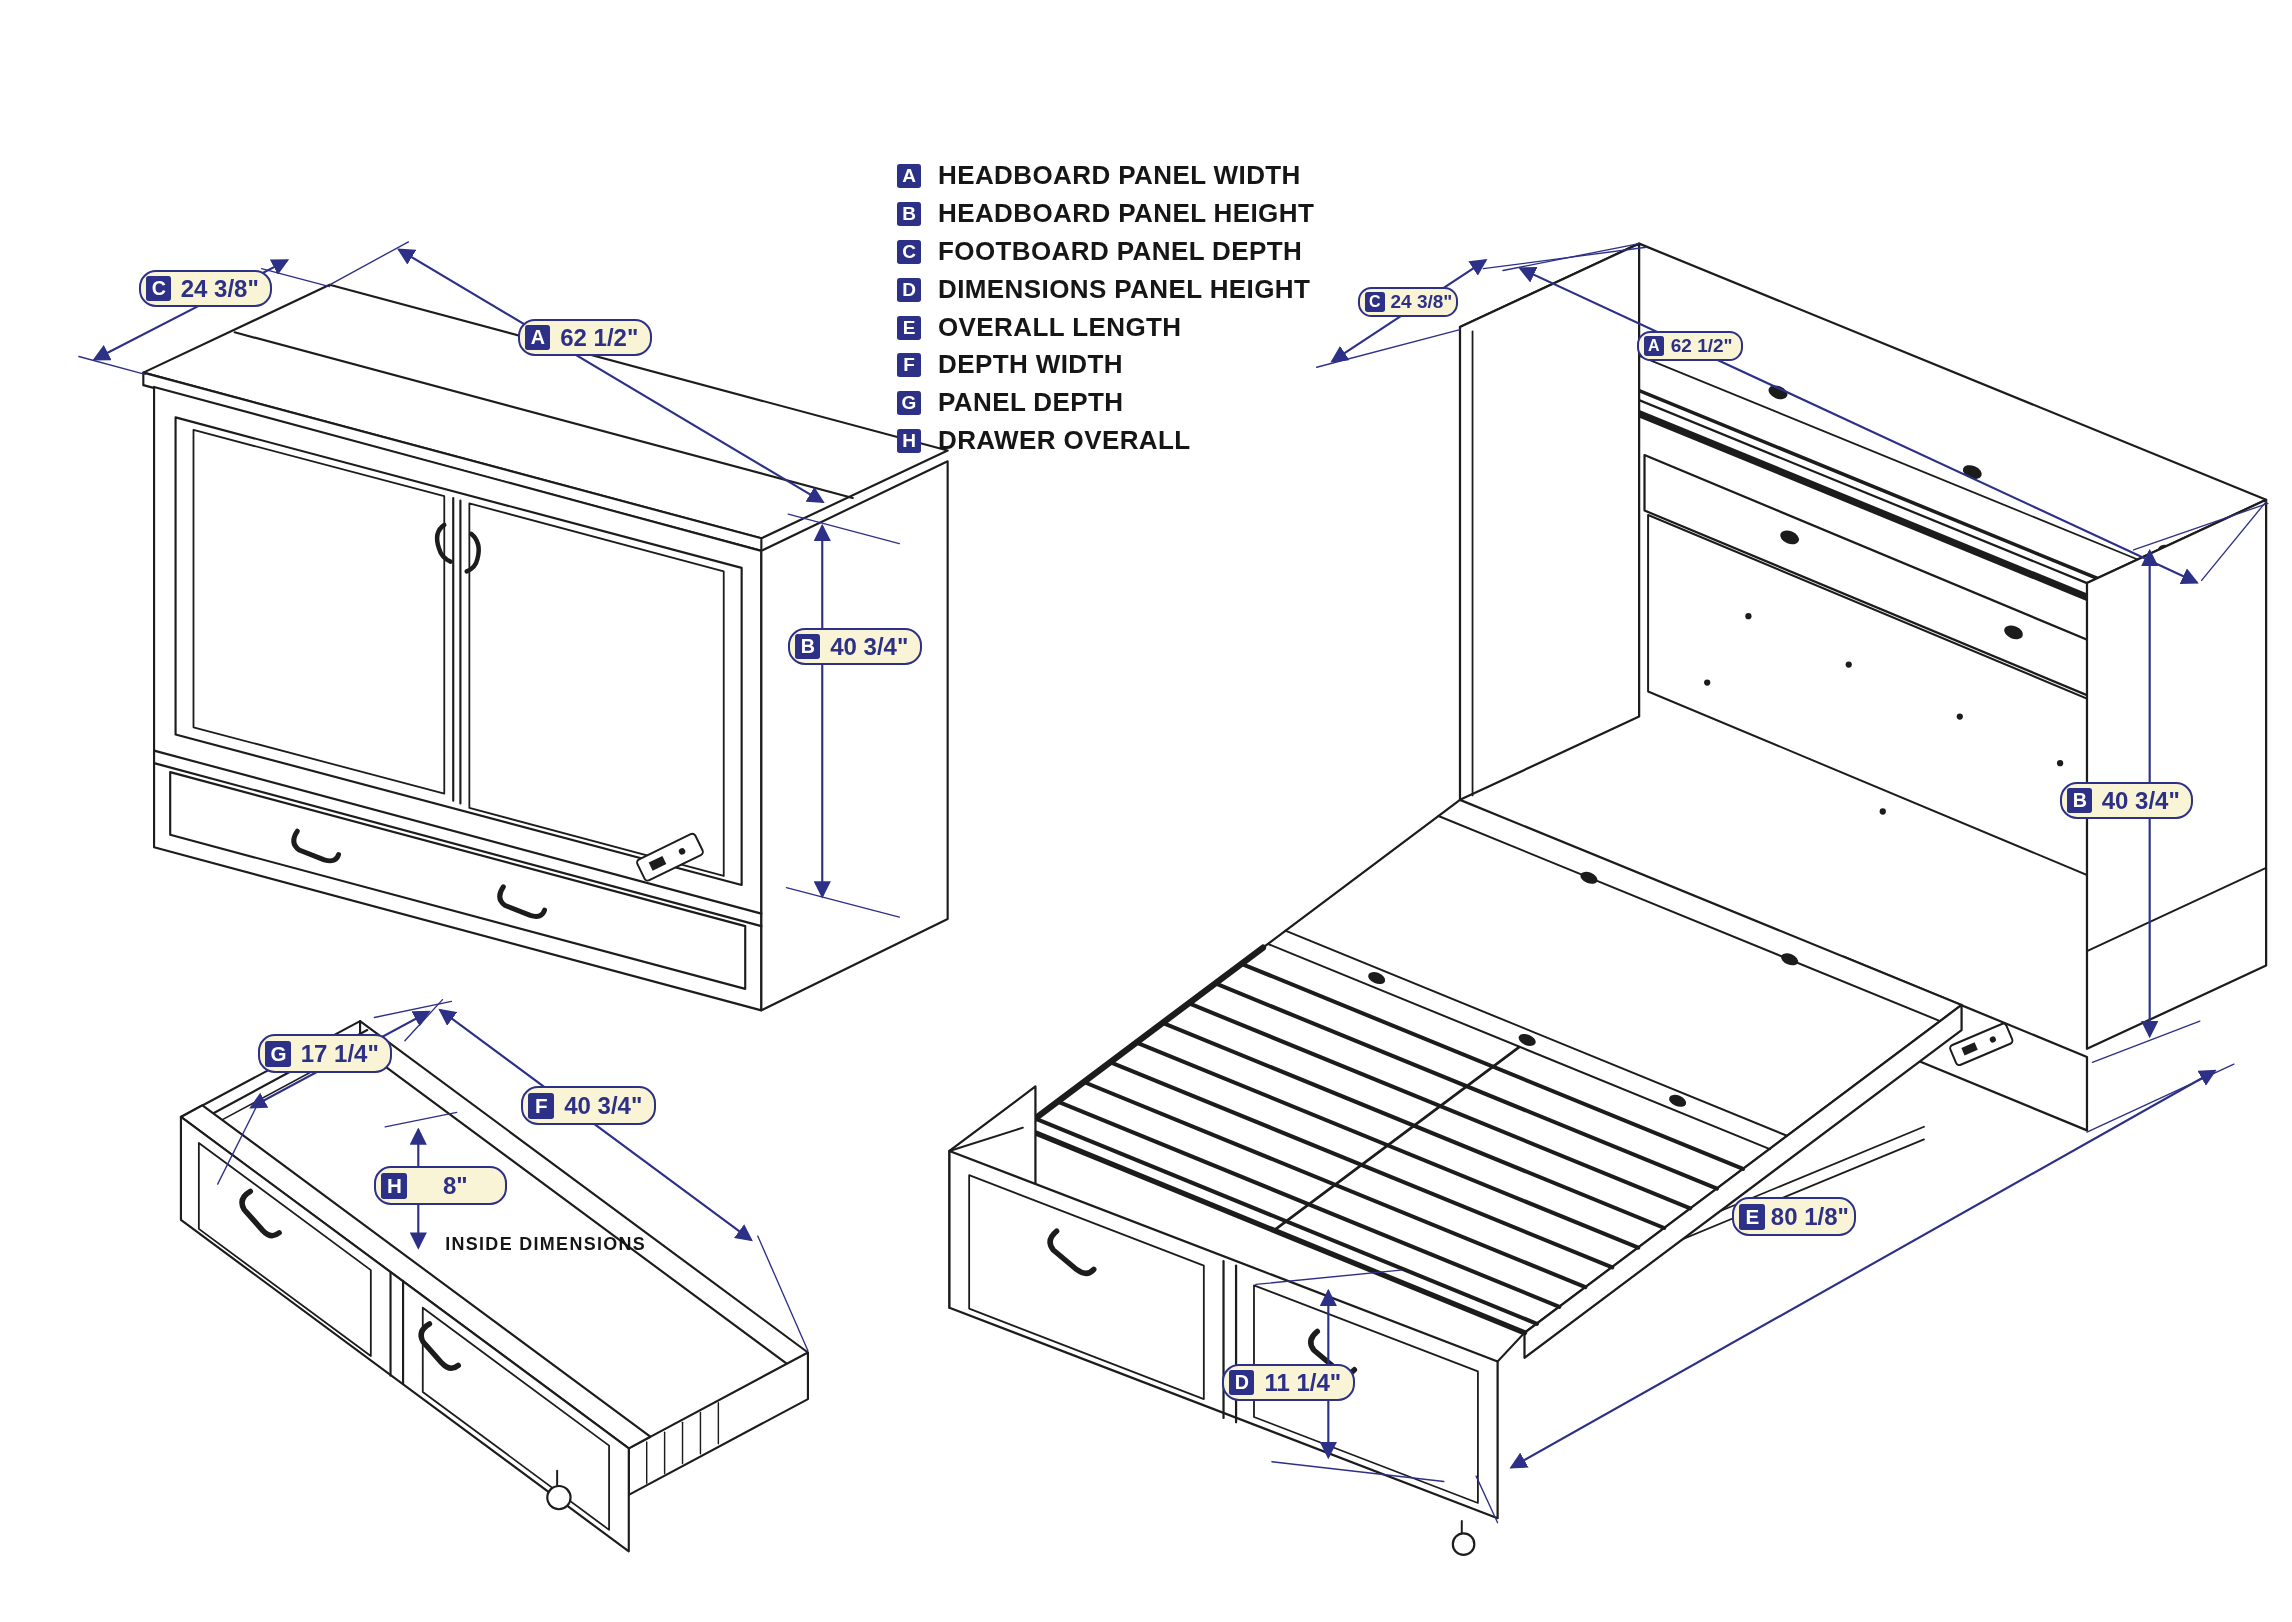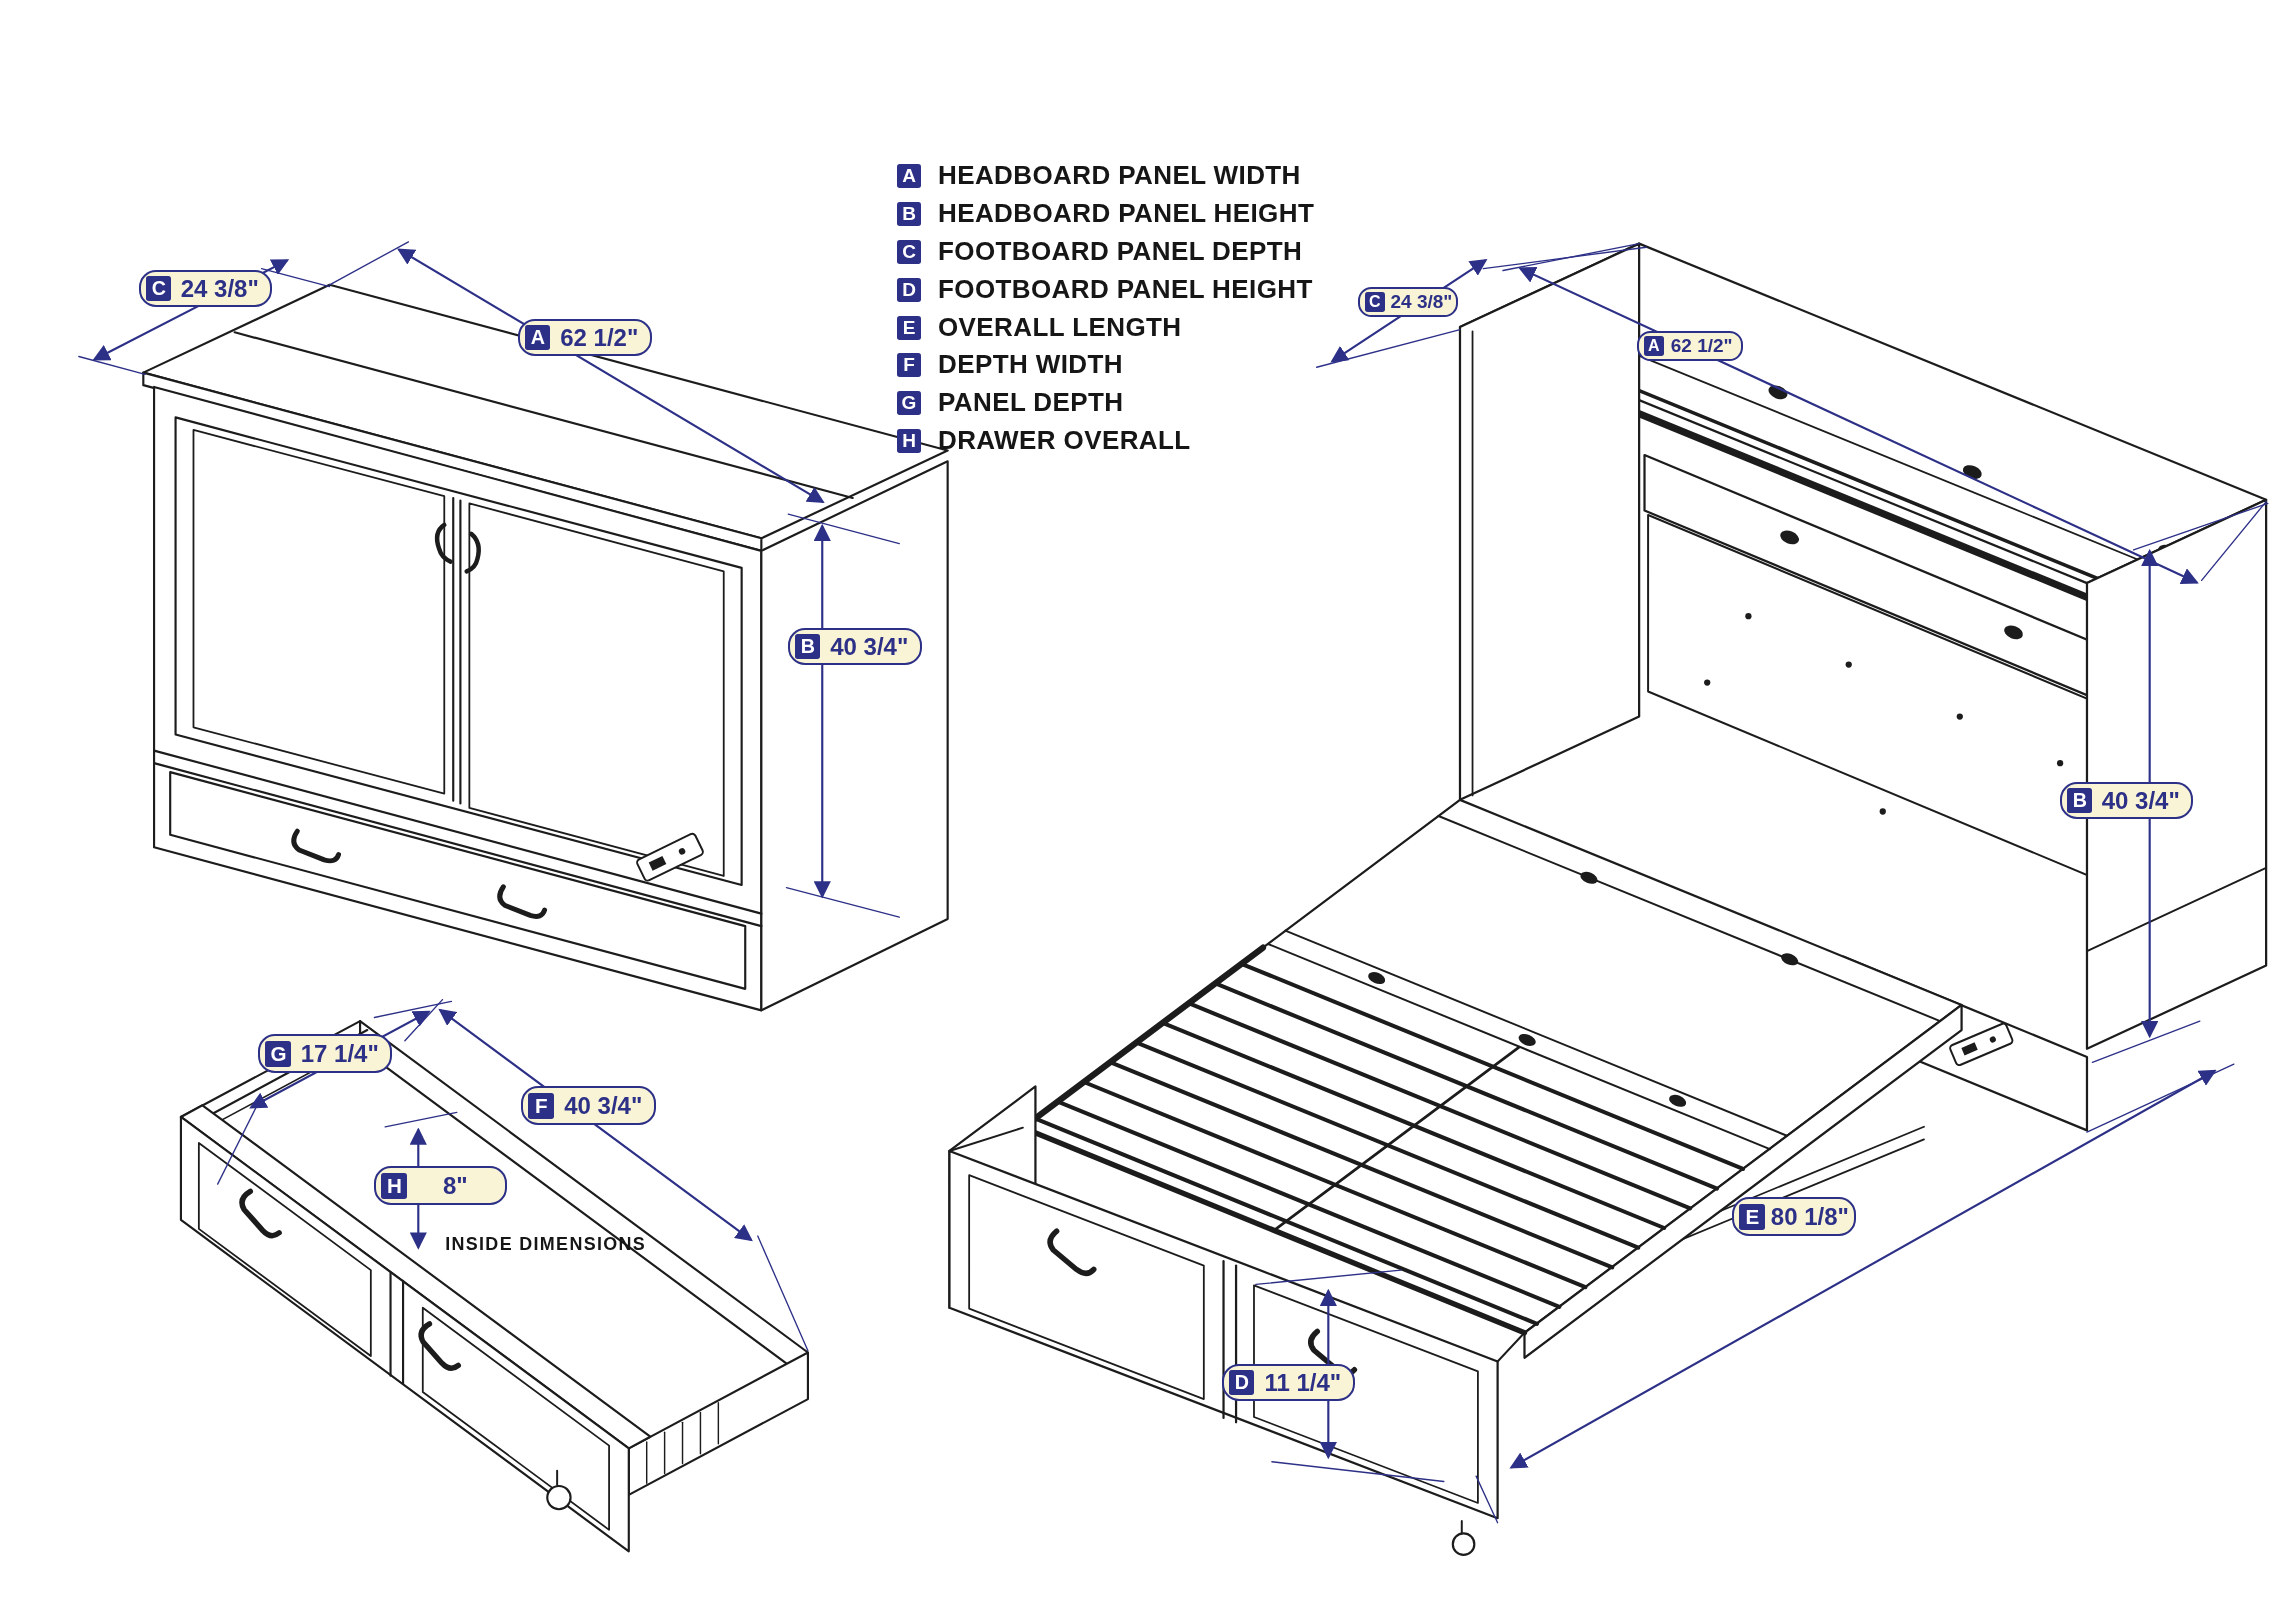--- a/index.html
+++ b/index.html
@@ -252,21 +252,21 @@
     <div class="legend-row" style="left:897px;top:198px;">
       <span class="legend-chip">B</span>
       <span class="legend-label">HEADBOARD PANEL HEIGHT</span>
     </div>
     <div class="legend-row" style="left:897px;top:236px;">
       <span class="legend-chip">C</span>
       <span class="legend-label">FOOTBOARD PANEL DEPTH</span>
     </div>
     <div class="legend-row" style="left:897px;top:274px;">
       <span class="legend-chip">D</span>
-      <span class="legend-label">FOOTBOARD PANEL HEIGHT</span>
+      <span class="legend-label">DIMENSIONS PANEL HEIGHT</span>
     </div>
     <div class="legend-row" style="left:897px;top:312px;">
       <span class="legend-chip">E</span>
       <span class="legend-label">OVERALL LENGTH</span>
     </div>
     <div class="legend-row" style="left:897px;top:349px;">
       <span class="legend-chip">F</span>
       <span class="legend-label">DEPTH WIDTH</span>
     </div>
     <div class="legend-row" style="left:897px;top:387px;">

